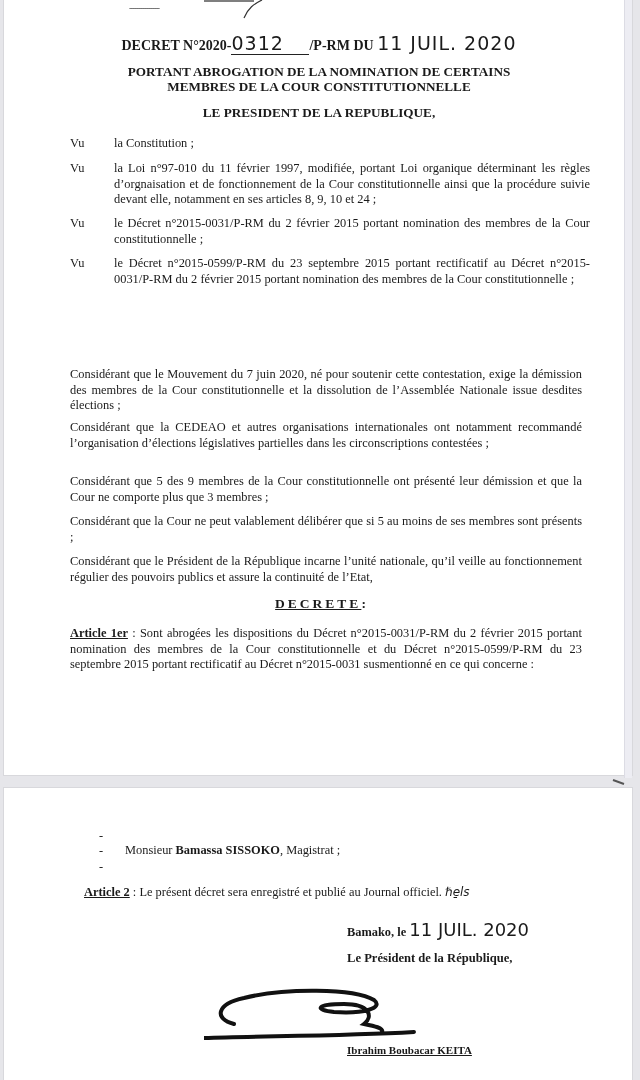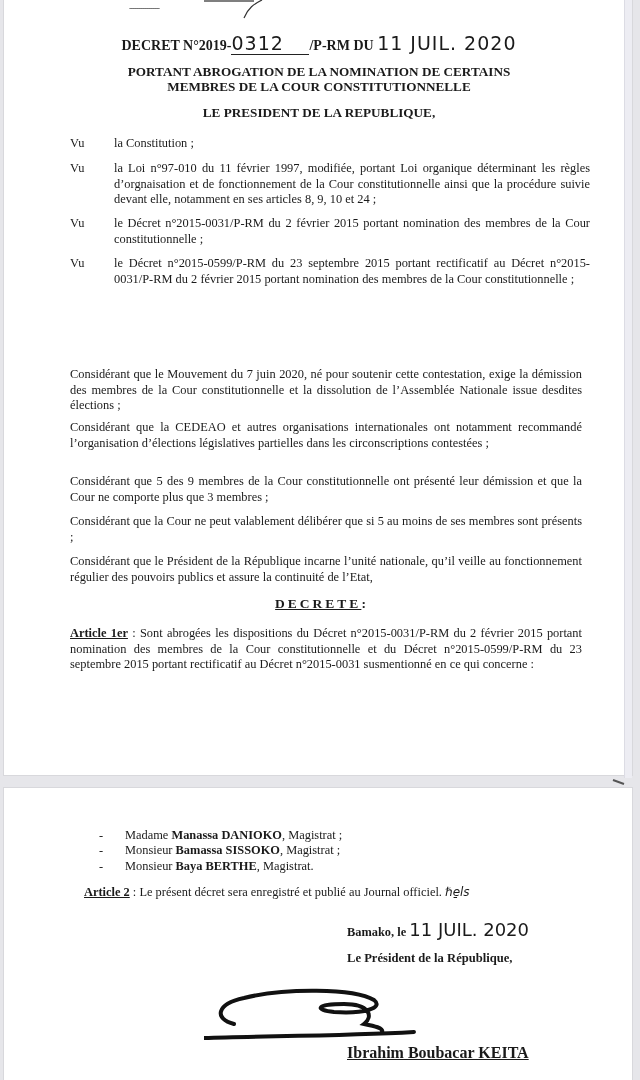--- a/index.html
+++ b/index.html
@@ -52,35 +52,35 @@
   .members { left: 95px; top: 40px; font-size: 12.4px; line-height: 15.3px; margin: 0; padding: 0; list-style: none; }
   .members li { display: flex; }
   .members .dash { width: 26px; }
   .members b { font-weight: bold; }
   .article2 { left: 80px; top: 97px; font-size: 12.4px; }
   .initials { font-family: "DejaVu Sans", sans-serif; font-size: 12px; font-style: italic; }
   .place-date { left: 343px; top: 131px; font-size: 12.4px; font-weight: bold; }
   .place-date .stamp { font-family: "DejaVu Sans", sans-serif; font-weight: normal; font-size: 18px; }
   .sign-title { left: 343px; top: 163px; font-size: 12.6px; font-weight: bold; font-family: Liberation Serif, serif; }
   .signature { left: 200px; top: 186px; }
-  .signer-name { left: 343px; top: 256px; font-size: 16px; font-weight: bold; text-decoration: underline; }
+  .signer-name { left: 343px; top: 256px; font-size: 11px; font-weight: bold; text-decoration: underline; }
   .corner-mark { right: 14px; top: 778px; }
 </style>
 </head>
 <body>
 
 <div class="page" id="page1">
   <div class="abs dashes">---------------</div>
   <svg class="abs pen-mark" width="60" height="22">
     <path d="M58 2 C50 6 44 10 40 20" stroke="#333" stroke-width="1.2" fill="none"></path>
     <path d="M0 3 L50 3" stroke="#555" stroke-width="1.5" fill="none"></path>
   </svg>
 
   <div class="abs title-line">
-    <span>DECRET N°2019-</span><span class="num-blank"><span class="stamp">0312</span></span><span>/P-RM DU</span>
+    <span>DECRET N°2020-</span><span class="num-blank"><span class="stamp">0312</span></span><span>/P-RM DU</span>
     <span class="stamp">11 JUIL. 2020</span>
   </div>
 
   <div class="abs subtitle">
     <div>PORTANT ABROGATION DE LA NOMINATION DE CERTAINS</div>
     <div>MEMBRES DE LA COUR CONSTITUTIONNELLE</div>
   </div>
 
   <div class="abs president-heading">LE PRESIDENT DE LA REPUBLIQUE,</div>
 
@@ -119,29 +119,27 @@
 </div>
 
 <svg class="abs corner-mark" width="14" height="8">
   <path d="M1 2 L12 6" stroke="#555" stroke-width="2"></path>
 </svg>
 
 <div class="page" id="page2">
   <ul class="abs members">
     <li>
       <span class="dash">-</span>
-      <span><span>Madame</span> <b>Manassa DANIOKO</b><span>, Magistrat ;</span></span>
     </li>
     <li>
       <span class="dash">-</span>
       <span><span>Monsieur</span> <b>Bamassa SISSOKO</b><span>, Magistrat ;</span></span>
     </li>
     <li>
       <span class="dash">-</span>
-      <span><span>Monsieur</span> <b>Baya BERTHE</b><span>, Magistrat.</span></span>
     </li>
   </ul>
 
   <div class="abs article2">
     <span class="article-label">Article 2</span><span> : Le présent décret sera enregistré et publié au Journal officiel.</span>
     <span class="initials">ℏe̱ls</span>
   </div>
 
   <div class="abs place-date">
     <span>Bamako, le </span><span class="stamp">11 JUIL. 2020</span>

